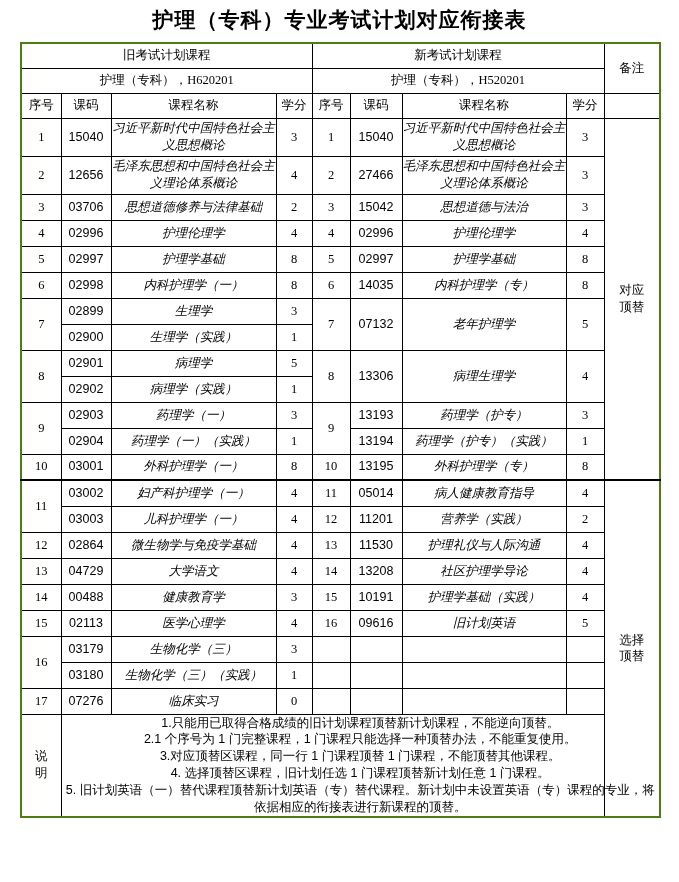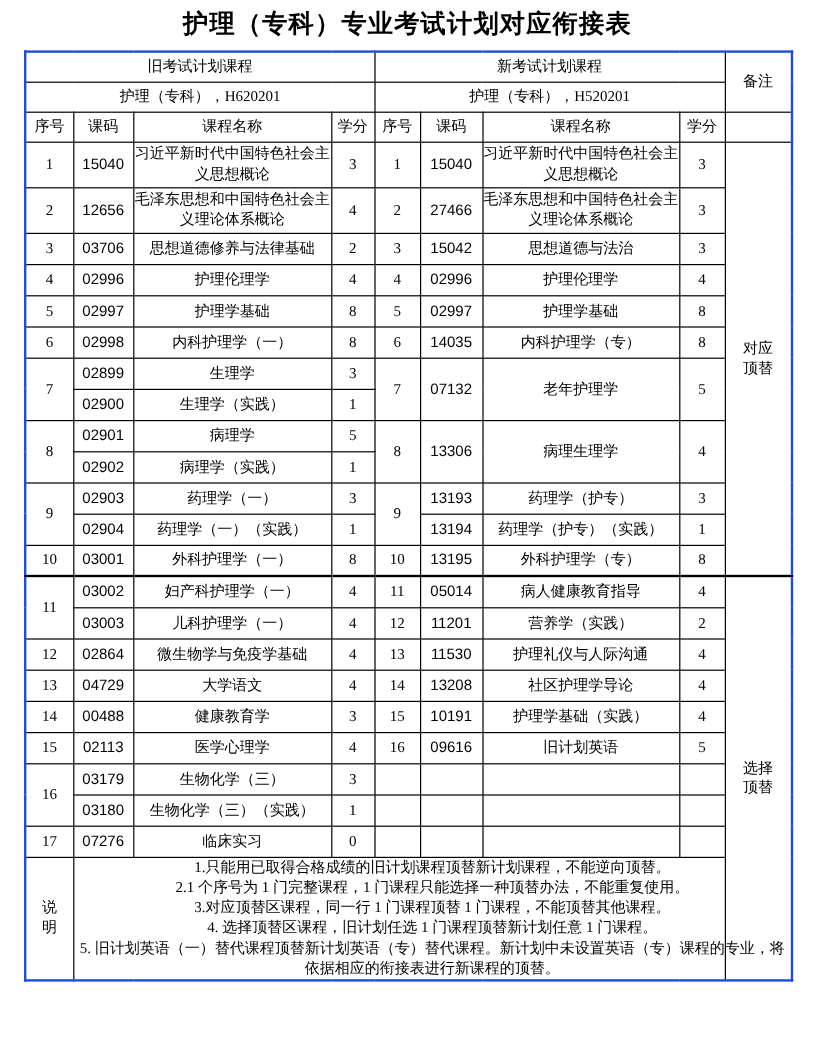--- a/index.html
+++ b/index.html
@@ -23,21 +23,21 @@
     font-family: "Liberation Serif", "DejaVu Serif", serif;
     border-radius: 17px;
   }
   .table-wrap {
     padding: 0 20px 0 20px;
   }
   table.main {
     width: 639px;
     border-collapse: collapse;
     table-layout: fixed;
-    border: 2px solid #1d4ed8;
+    border: 2px solid #4d7c0f;
   }
   table.main td, table.main th {
     border: 1px solid #000;
     padding: 0;
     text-align: center;
     vertical-align: middle;
     font-size: 12.5px;
     font-weight: normal;
     line-height: 1.35;
   }
@@ -58,39 +58,40 @@
     font-size: 13px;
     line-height: 1.5;
     width: 56px;
   }
   td.name {
     text-align: left;
     padding-left: 6px;
     padding-right: 3px;
     font-size: 12.5px;
     line-height: 1.45;
+    font-style: italic;
   }
   td.num, td.code, td.credit {
     font-size: 12.5px;
   }
   td.code { font-family: Liberation Sans, sans-serif; }
   .r1 { height: 38px; }
   .r2 { height: 26px; }
   .sect-break > td { border-top: 2px solid #000 !important; }
   .note-label {
     width: 37px;
     font-size: 13px;
     line-height: 1.9;
   }
   .note-body {
     text-align: left;
     padding: 5px 6px 6px 8px;
     font-size: 12px;
     line-height: 1.72;
-    font-family: Liberation Serif, serif;
+    font-family: Liberation Sans, sans-serif;
   }
   .note-body div { white-space: normal; }
   .vstack span { display: block; }
 </style>
 </head>
 <body>
 
 <div id="page-title">护理（专科）专业考试计划对应衔接表</div>
 
 <div class="table-wrap">

